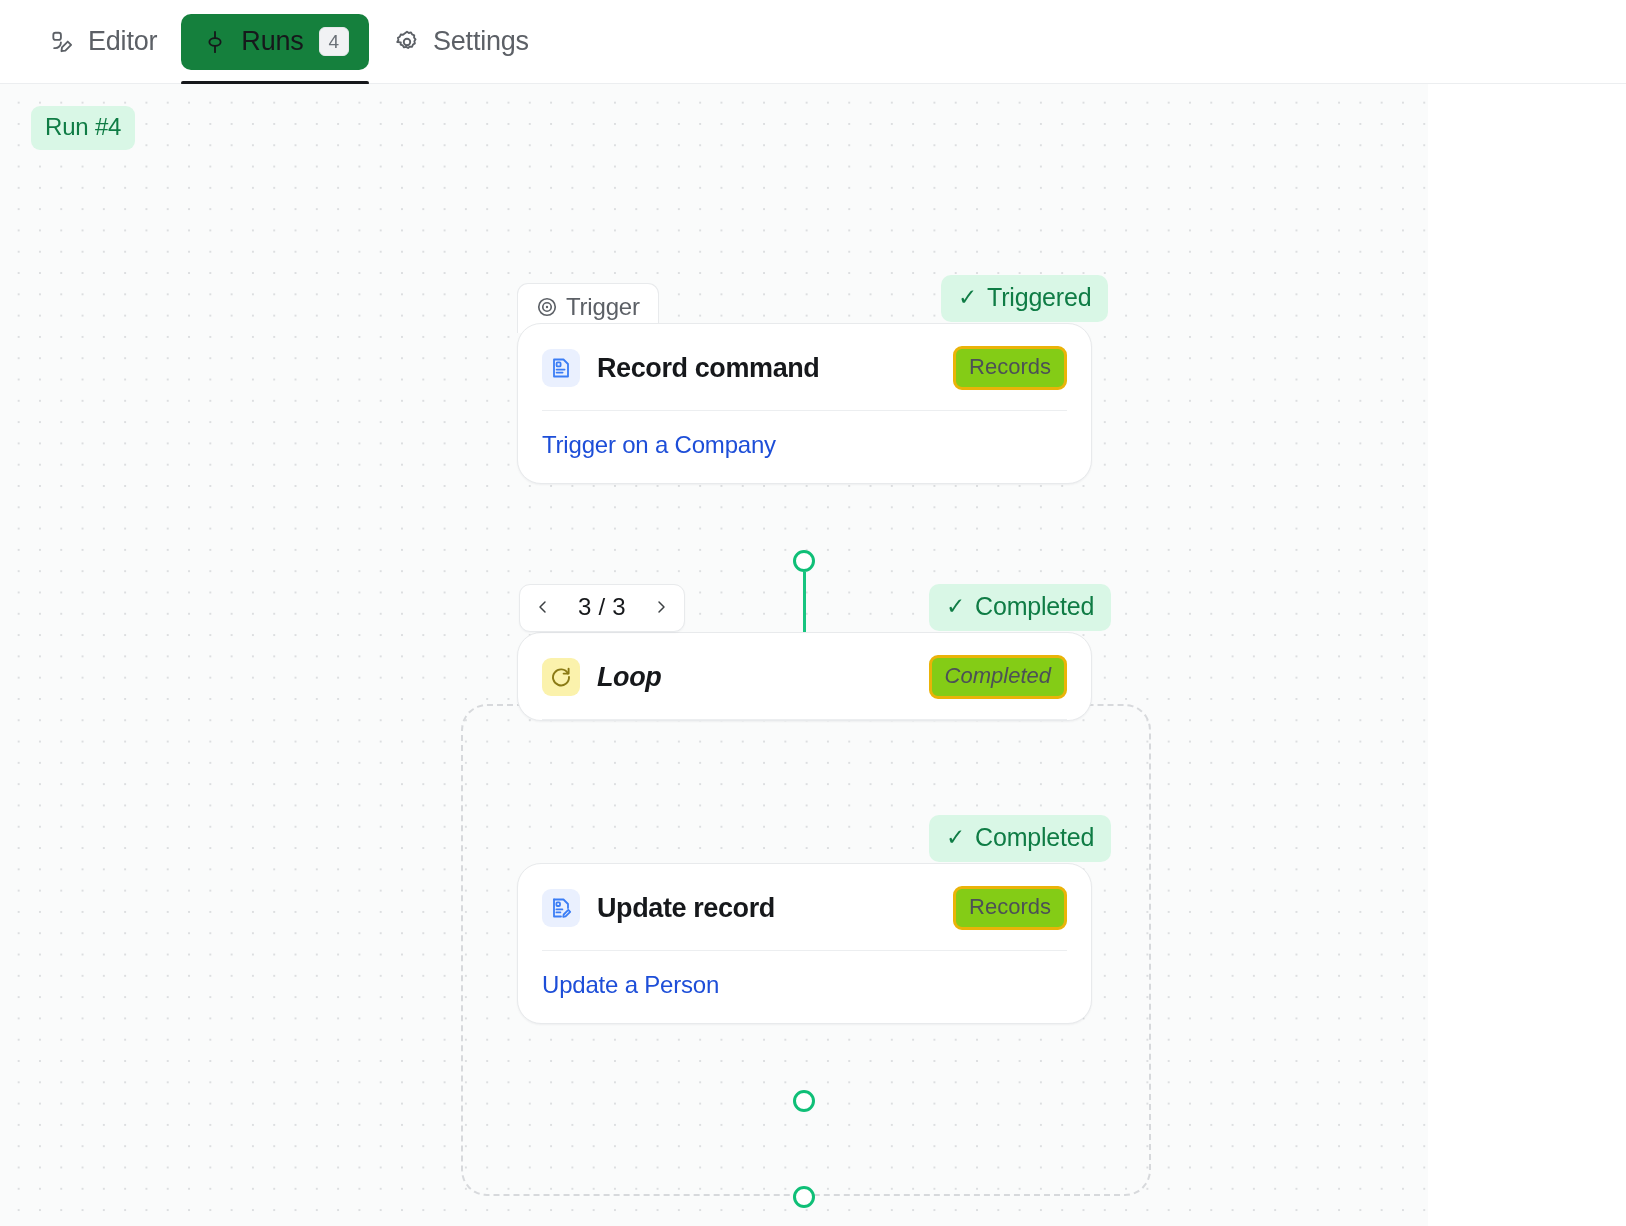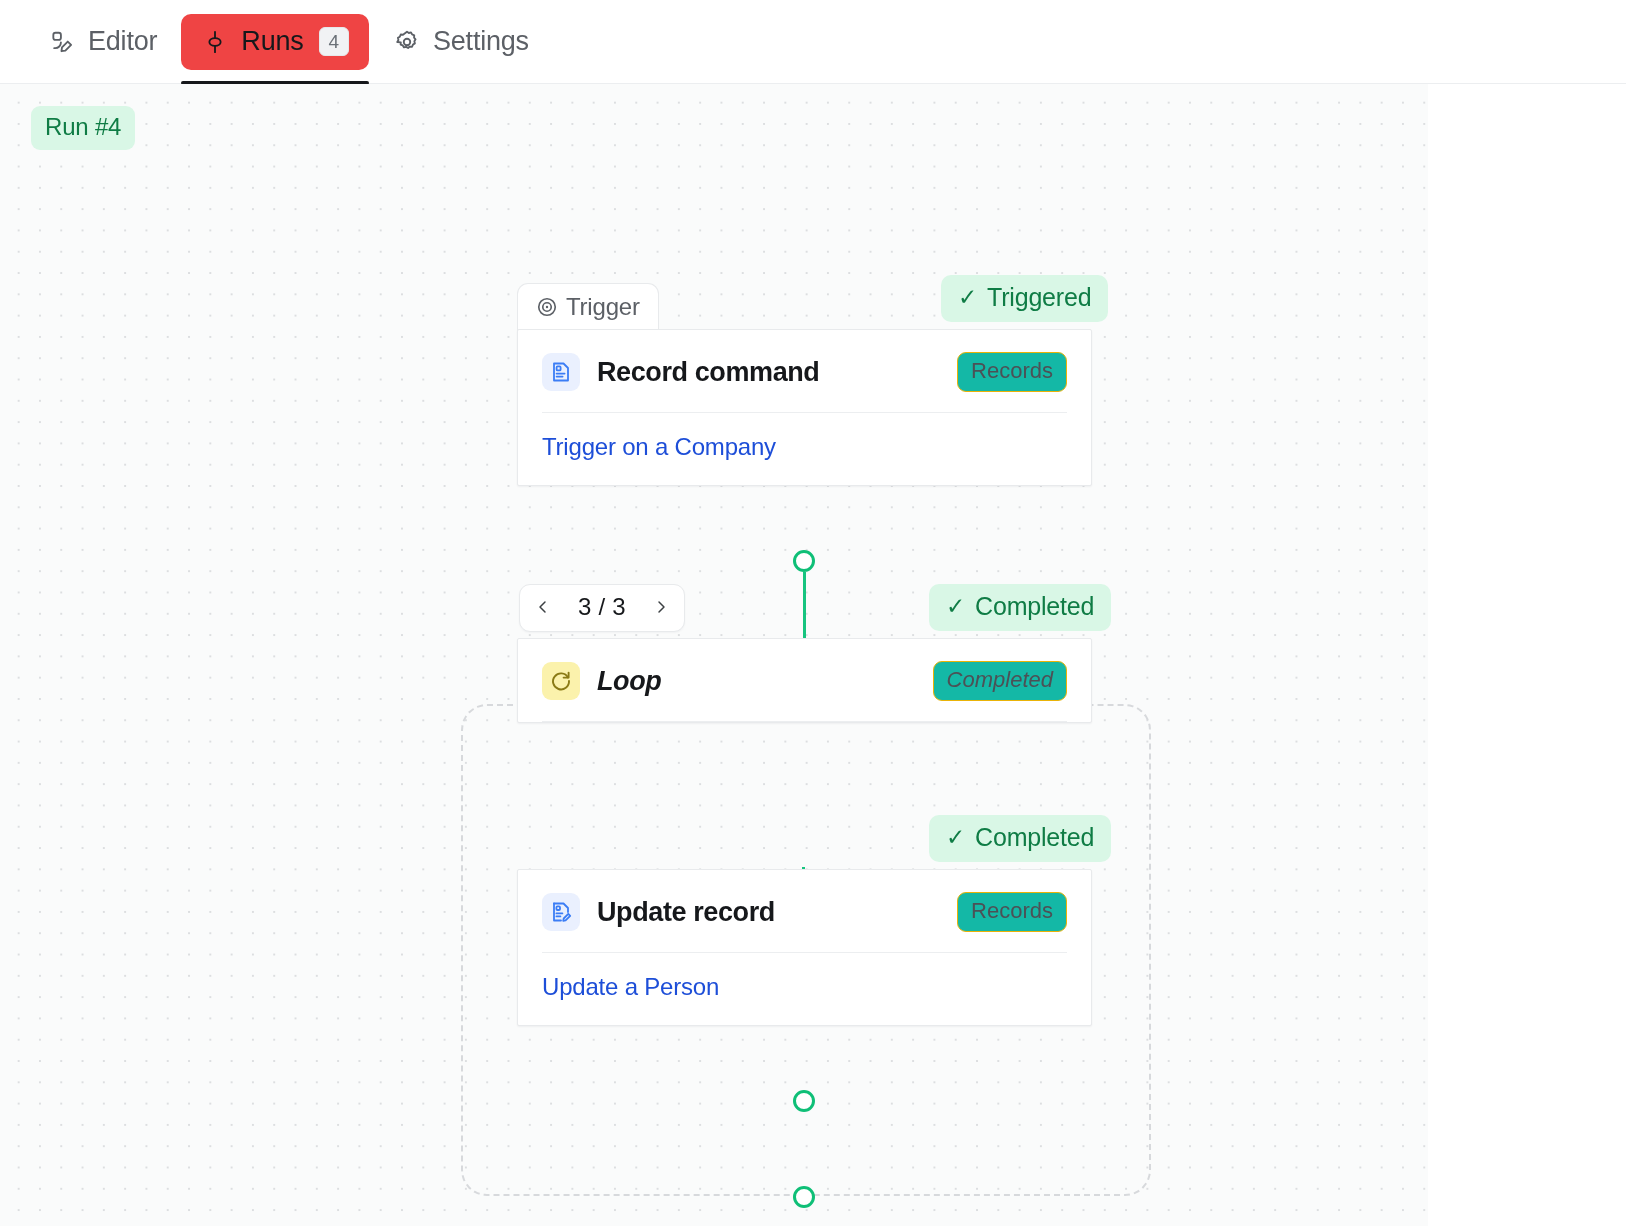--- a/index.html
+++ b/index.html
@@ -32,21 +32,21 @@
     padding: 0 20px;
     border-radius: 10px;
     cursor: pointer;
     position: relative;
     color: #5c6066;
     font-size: 27px;
     font-weight: 400;
     letter-spacing: -0.2px;
   }
   .nav-tab.active {
-    background: #ef4444;
+    background: #15803d;
     color: #16181b;
     font-weight: 500;
   }
   .nav-tab.active::after {
     content: "";
     position: absolute;
     left: 0; right: 0;
     bottom: -15px;
     height: 4px;
     background: #16181b;
@@ -104,24 +104,23 @@
     white-space: nowrap;
   }
   .status-pill .chk { font-size: 23px; line-height: 1; }
 
   
   .node {
     position: absolute;
     width: 575px;
     background: #ffffff;
     border: 1px solid #e8eaec;
-    border-radius: 2px;
+    border-radius: 24px;
     box-shadow: 0 1px 2px rgba(16,24,40,.05);
     z-index: 5;
-    margin-top: 6px;
   }
   .node-head {
     display: flex;
     align-items: center;
     padding: 22px 24px 20px;
     gap: 17px;
   }
   .node-icon {
     width: 38px; height: 38px;
     border-radius: 9px;
@@ -133,22 +132,22 @@
   .node-title {
     font-size: 27px;
     font-weight: 700;
     color: #16181b;
     letter-spacing: -0.4px;
     flex: 1 1 auto;
   }
   .node-tag {
     font-size: 22px;
     color: #4c5156;
-    background: #14b8a6;
-    border: 1px solid #eab308;
+    background: #84cc16;
+    border: 3px solid #eab308;
     border-radius: 9px;
     padding: 5px 13px 7px;
     white-space: nowrap;
   }
   .node-divider {
     height: 1px;
     background: #eceef0;
     margin: 0 24px;
   }
   .node-desc {

